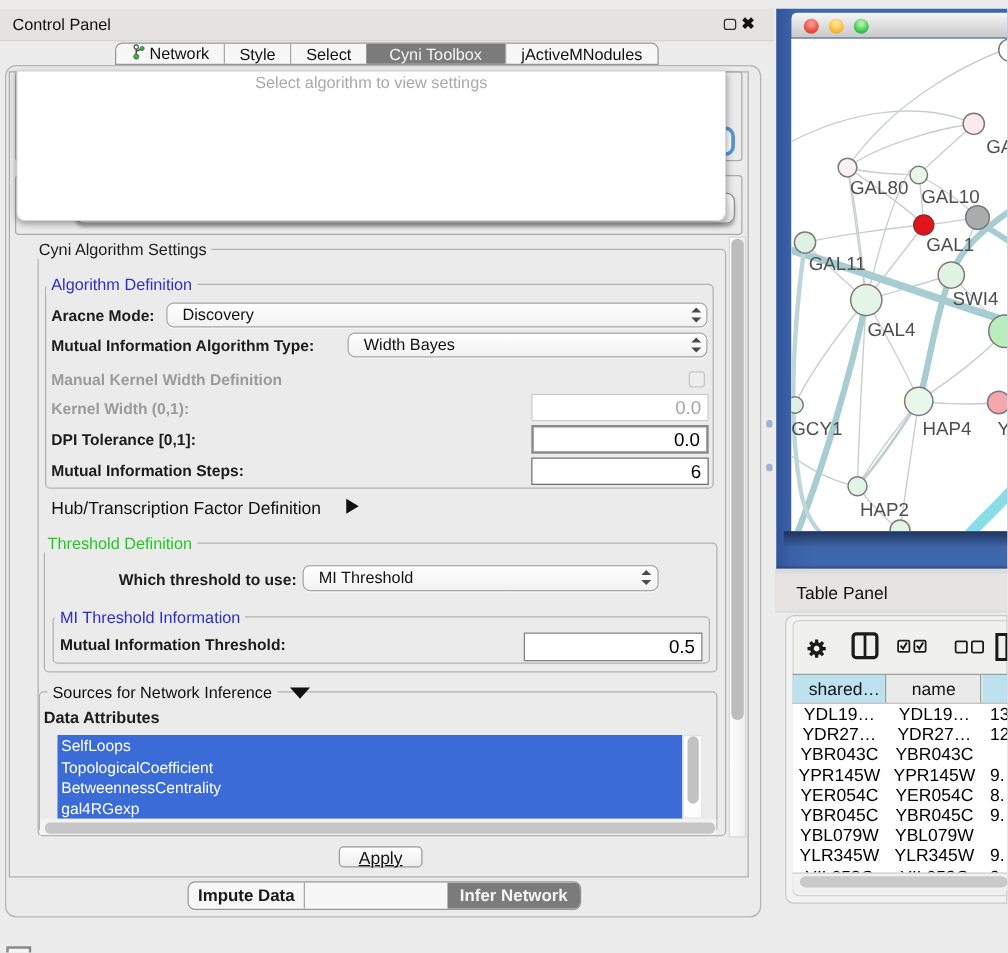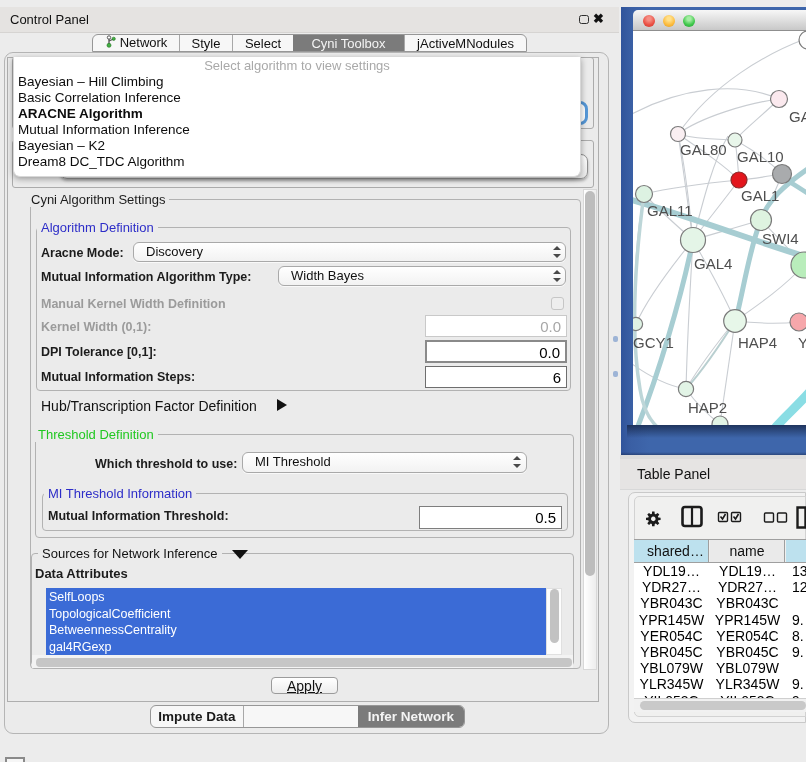--- a/index.html
+++ b/index.html
@@ -290,23 +290,15 @@
           <span style="position:absolute;left:76px;width:75px;text-align:center;">YIL053C</span>
           <span style="position:absolute;left:158px;">9.</span>
         </div>
     </div>
   </div>
   <div class="abs" style="left:634px;top:698px;width:172px;height:14px;background:#f1f1f1;border-top:1px solid #cfcfcf;"></div>
   <div class="abs" style="left:640px;top:701px;width:166px;height:9px;background:#c9c9c9;border-radius:4.5px;"></div>
 
   <div class="abs" style="left:13px;top:57px;width:568px;height:120px;background:#ffffff;border:1px solid #d8d8d8;border-top:none;border-radius:0 0 7px 7px;box-shadow:0 2px 6px rgba(0,0,0,.35);">
     <div style="text-align:center;font-size:13px;color:#a9a9a9;height:17px;line-height:17px;">Select algorithm to view settings</div>
-    <div style="font-size:13.5px;color:#0c0c0c;line-height:16px;padding-left:4px;">
-      Bayesian – Hill Climbing<br>
-      Basic Correlation Inference<br>
-      <b>ARACNE Algorithm</b><br>
-      Mutual Information Inference<br>
-      Bayesian – K2<br>
-      Dream8 DC_TDC Algorithm
-    </div>
   </div>
 
 </div>
 
 </body></html>

